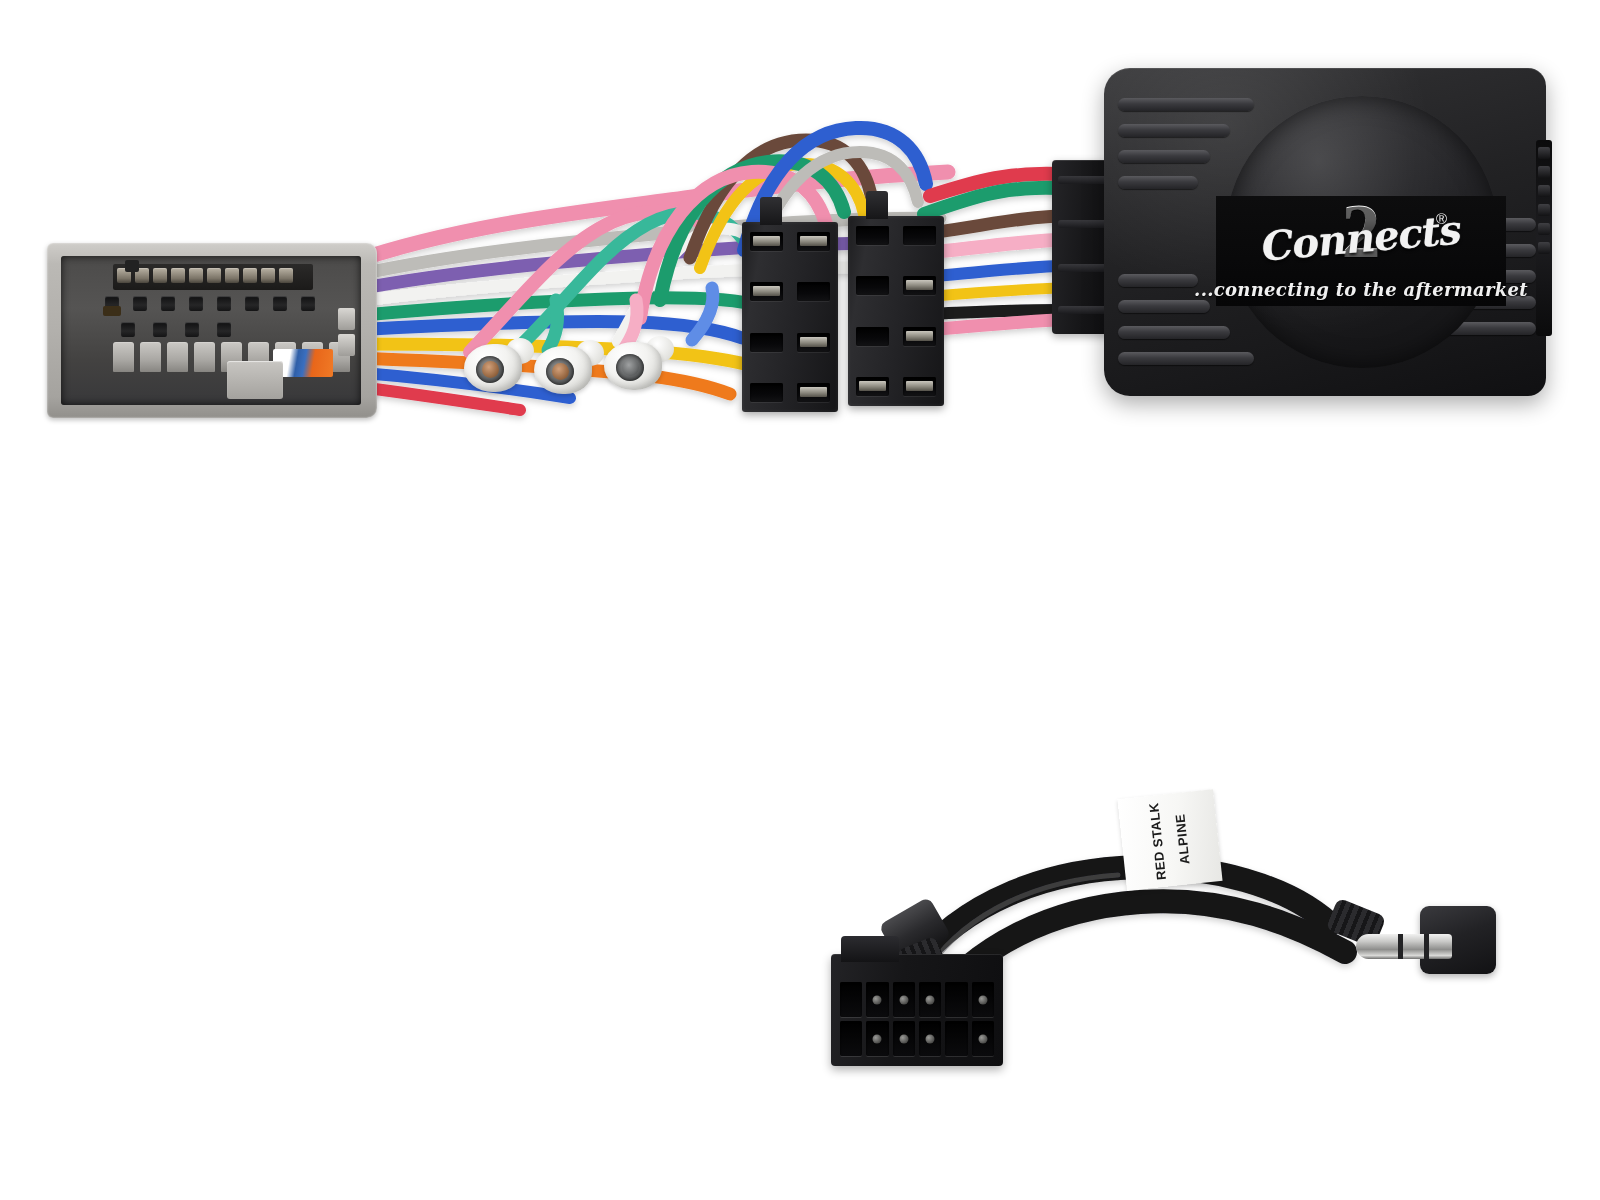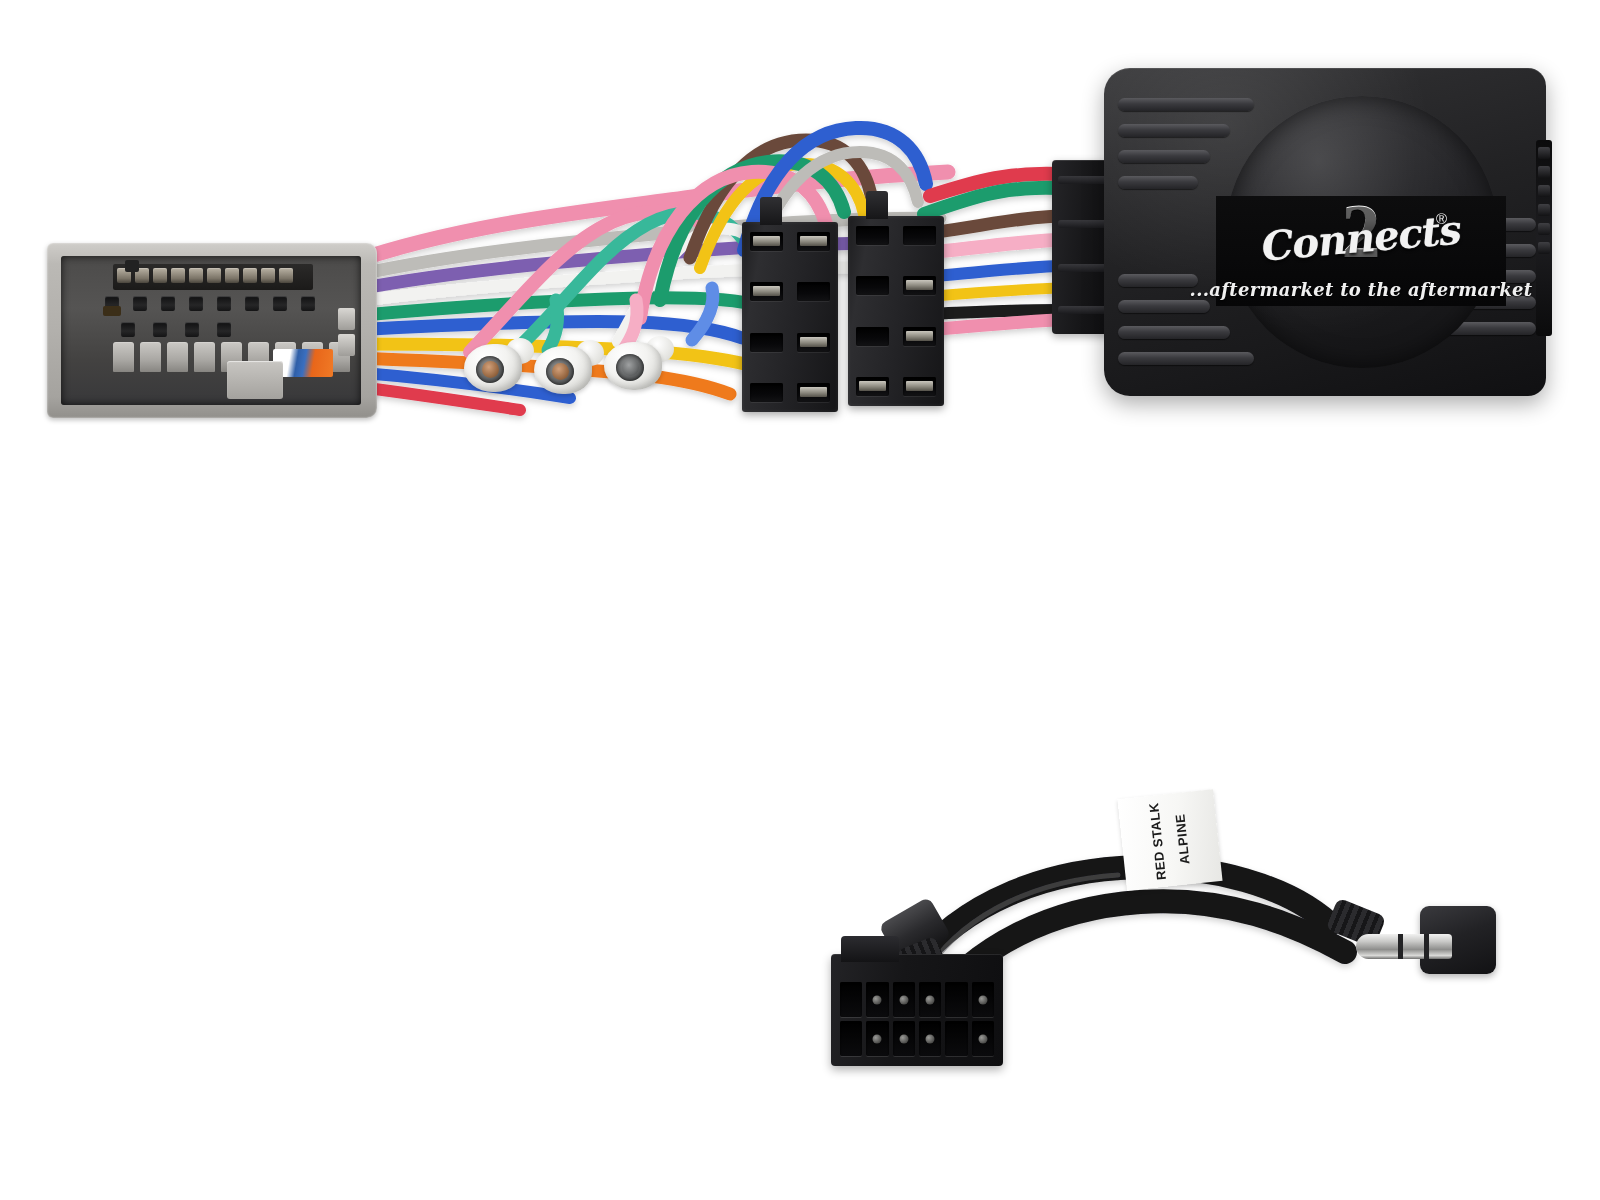--- a/index.html
+++ b/index.html
@@ -456,21 +456,21 @@
     <div class="fin r" style="top:254px; width:96px;"></div>
 
     <div class="disc"></div>
 
     <div class="labelband">
       <div class="brandwrap">
         <div class="brand-big">2</div>
         <div class="brand-script">Connects</div>
         <div class="brand-reg">®</div>
       </div>
-      <div class="tagline">...aftermarket to the aftermarket</div>
+      <div class="tagline">...connecting to the aftermarket</div>
     </div>
 
     <div class="portstrip">
       <i></i>
       <i></i>
       <i></i>
       <i></i>
       <i></i>
       <i></i>
     </div>

